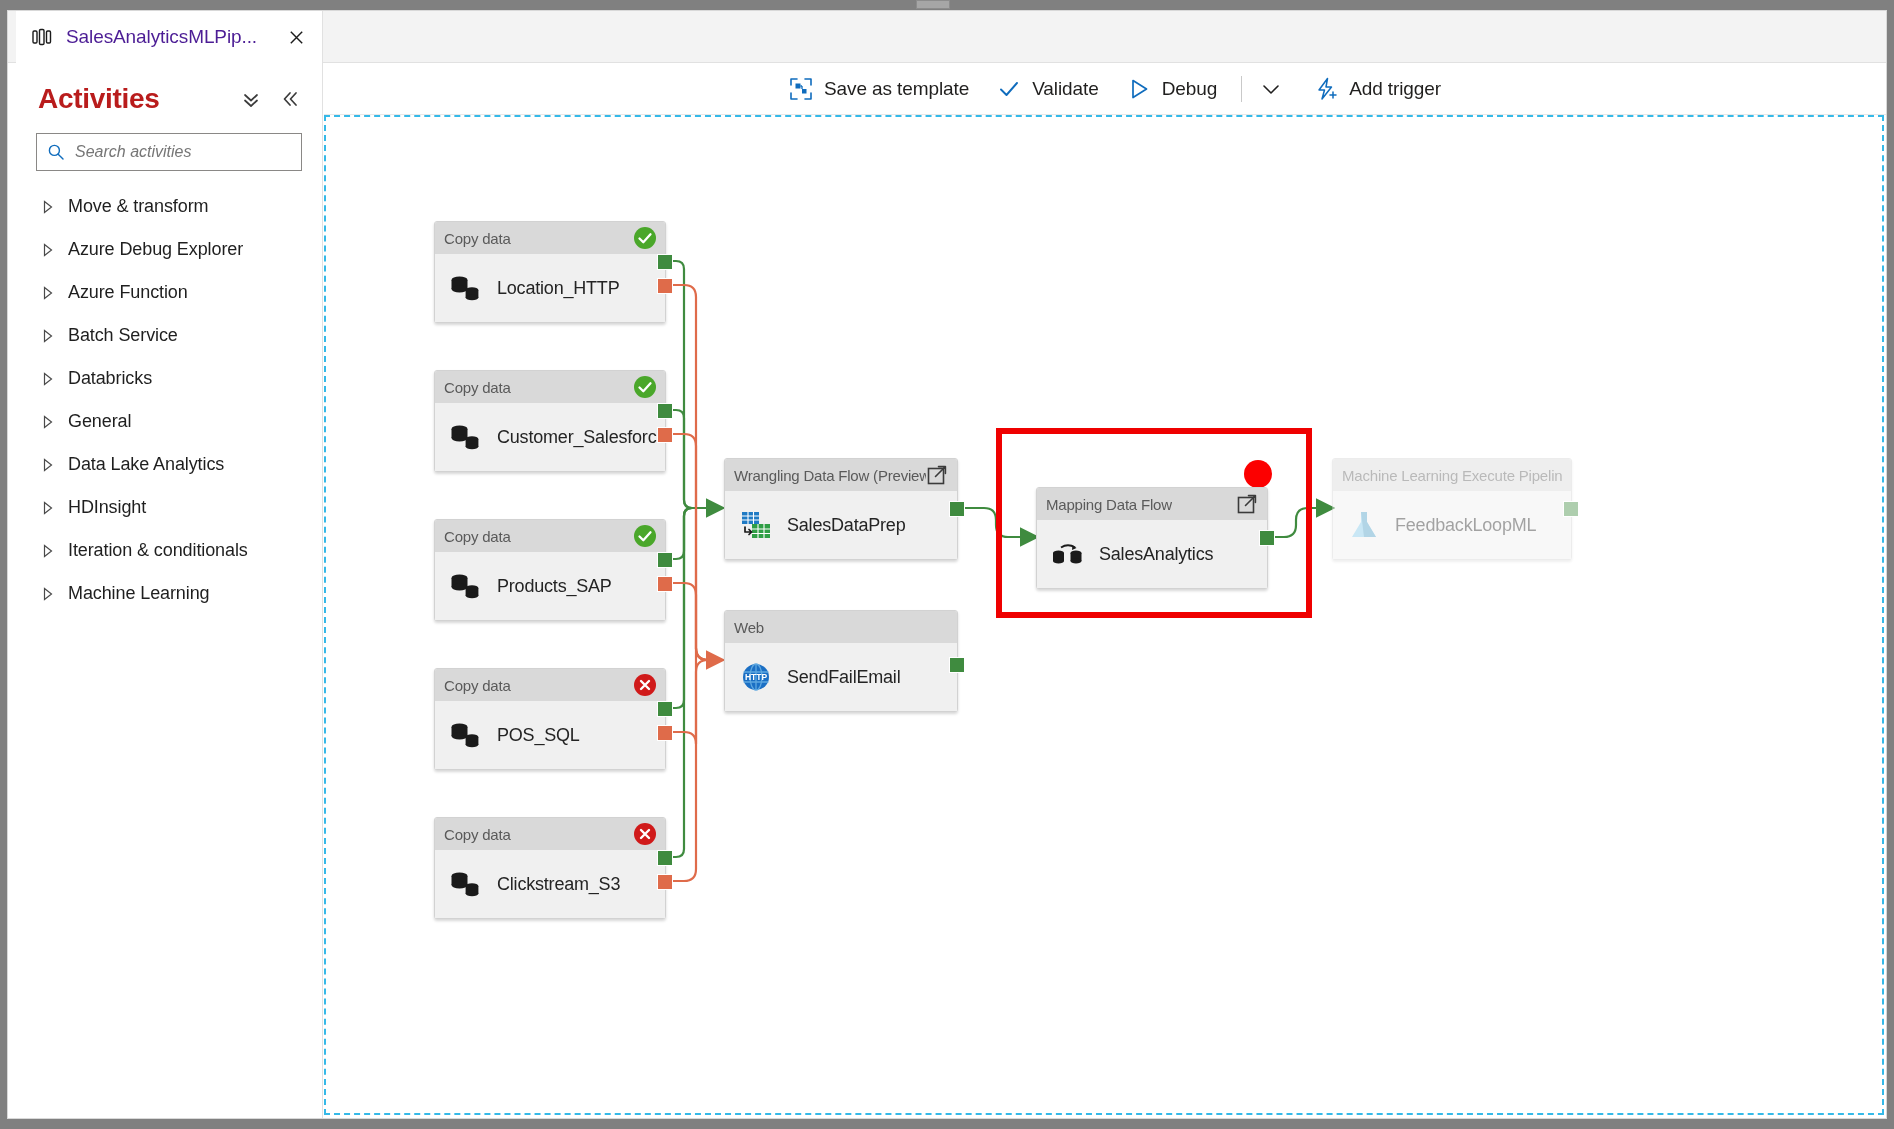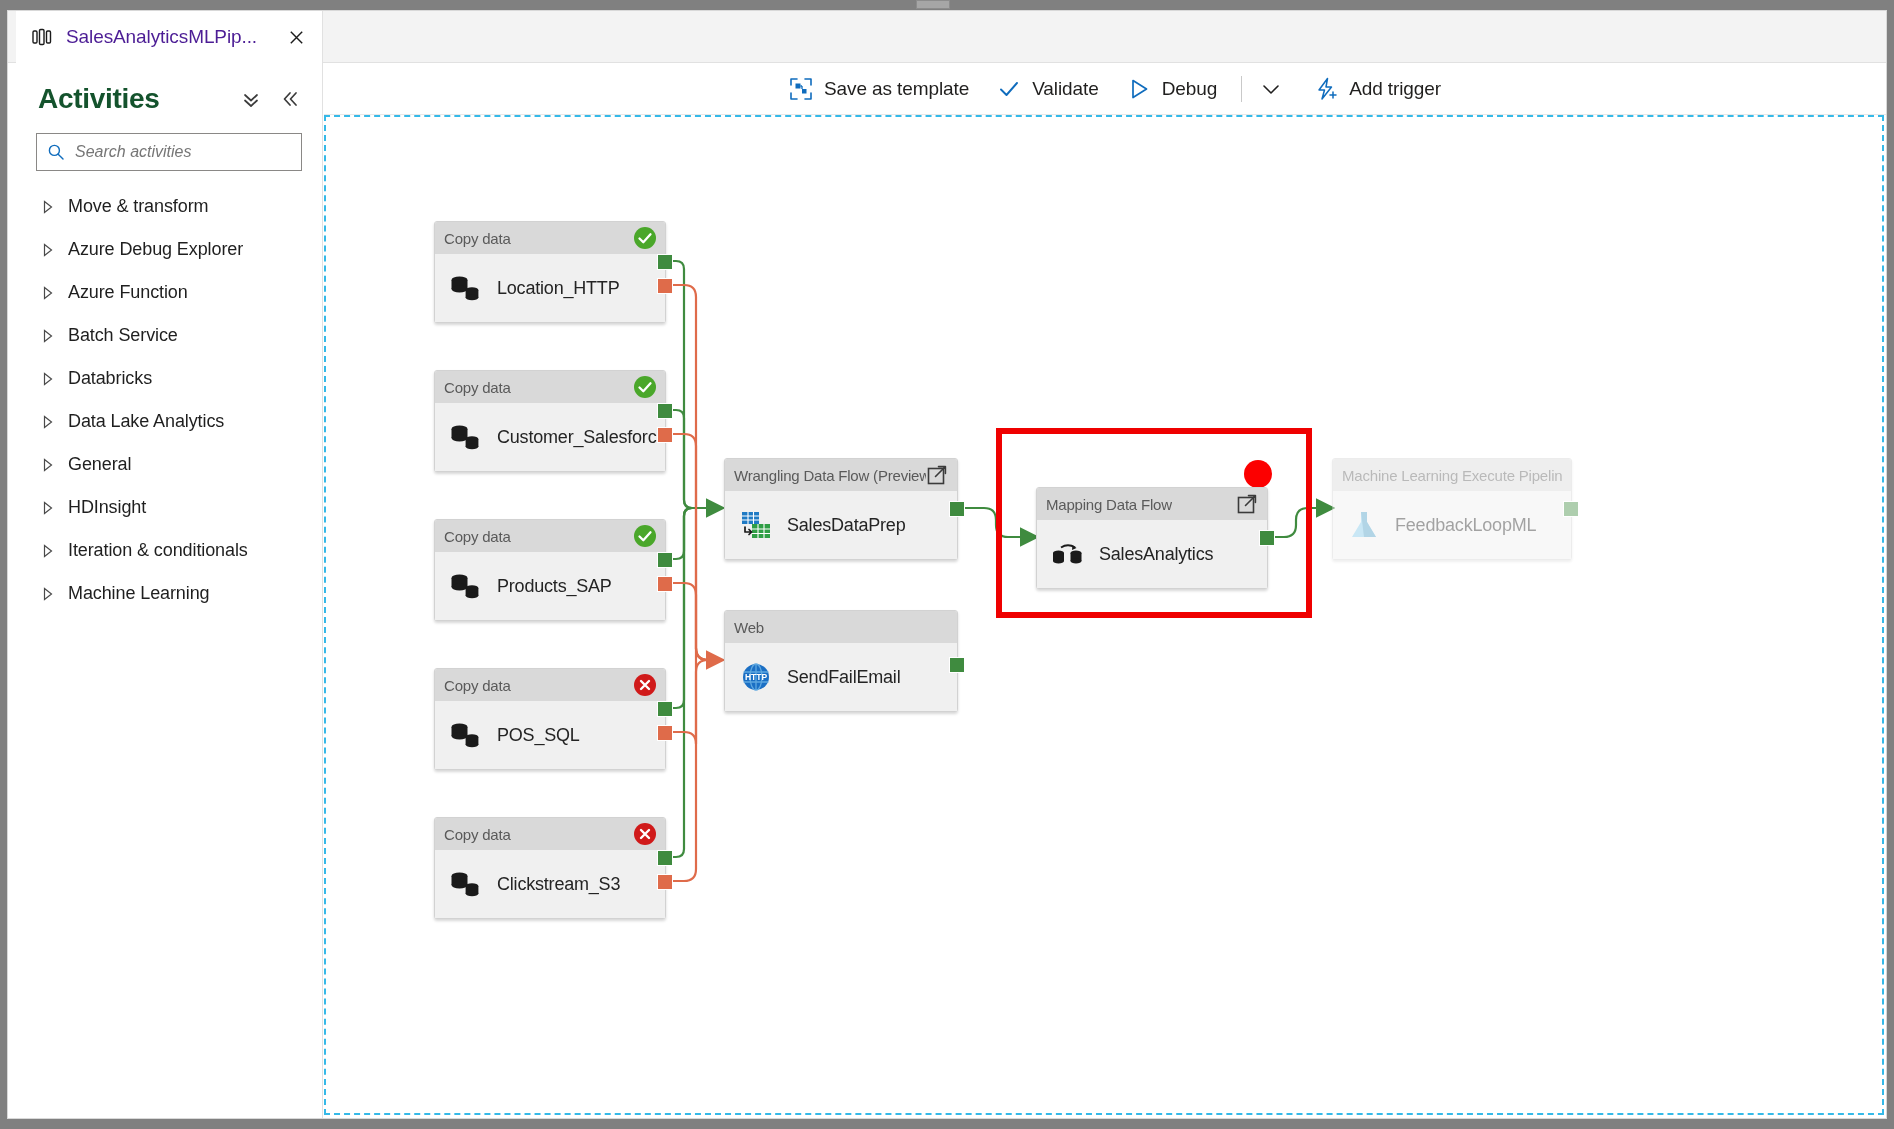--- a/index.html
+++ b/index.html
@@ -72,21 +72,21 @@
     position:absolute; left:8px; top:52px;
     width:307px; height:1056px;
     background:#ffffff;
     border-right:1px solid #e1e1e1;
   }
   .sidebar-header {
     display:flex; align-items:center;
     padding:20px 22px 6px 22px;
   }
   .sidebar-title {
-    font-size:28px; font-weight:600; color:#14532d;
+    font-size:28px; font-weight:600; color:#b91c1c;
     letter-spacing:-0.3px;
   }
   .sidebar-header-actions {
     margin-left:auto; display:flex; align-items:center; gap:16px;
   }
   .hdr-btn {
     width:22px; height:22px; cursor:pointer;
     display:flex; align-items:center; justify-content:center;
     color:#3b3b3b;
   }
@@ -331,29 +331,29 @@
               </svg>
           </span>
           <span class="act-label">Databricks</span>
         </div>
         <div class="act-item">
           <span class="act-chevron">
             <svg viewBox="0 0 12 14" width="12" height="14">
                 <path d="M2.5 1.5 L9.5 7 L2.5 12.5 Z" fill="none" stroke="#4a4a4a" stroke-width="1.2"></path>
               </svg>
           </span>
+          <span class="act-label">General</span>
+        </div>
+        <div class="act-item">
+          <span class="act-chevron">
+            <svg viewBox="0 0 12 14" width="12" height="14">
+                <path d="M2.5 1.5 L9.5 7 L2.5 12.5 Z" fill="none" stroke="#4a4a4a" stroke-width="1.2"></path>
+              </svg>
+          </span>
           <span class="act-label">Data Lake Analytics</span>
-        </div>
-        <div class="act-item">
-          <span class="act-chevron">
-            <svg viewBox="0 0 12 14" width="12" height="14">
-                <path d="M2.5 1.5 L9.5 7 L2.5 12.5 Z" fill="none" stroke="#4a4a4a" stroke-width="1.2"></path>
-              </svg>
-          </span>
-          <span class="act-label">General</span>
         </div>
         <div class="act-item">
           <span class="act-chevron">
             <svg viewBox="0 0 12 14" width="12" height="14">
                 <path d="M2.5 1.5 L9.5 7 L2.5 12.5 Z" fill="none" stroke="#4a4a4a" stroke-width="1.2"></path>
               </svg>
           </span>
           <span class="act-label">HDInsight</span>
         </div>
         <div class="act-item">

